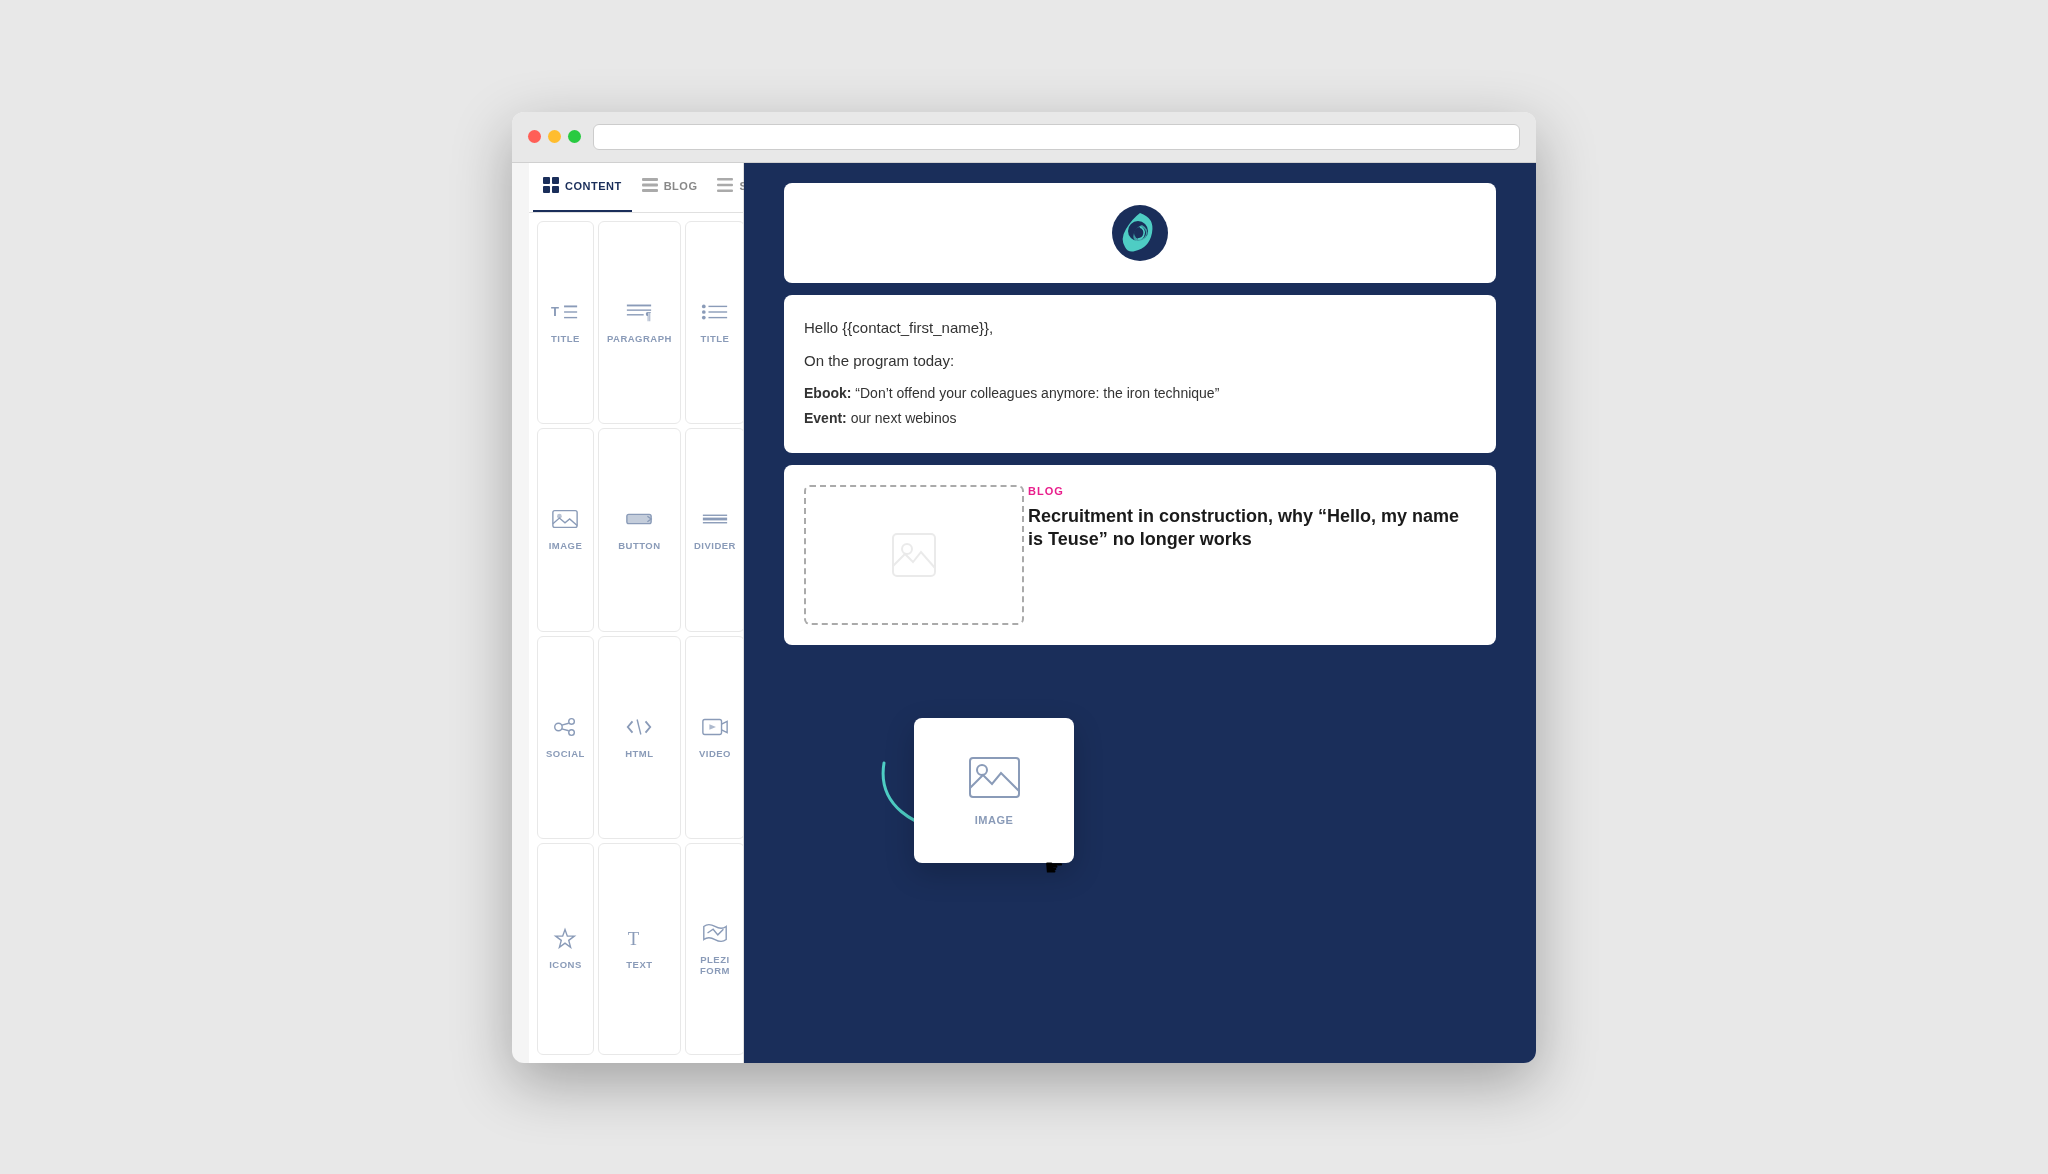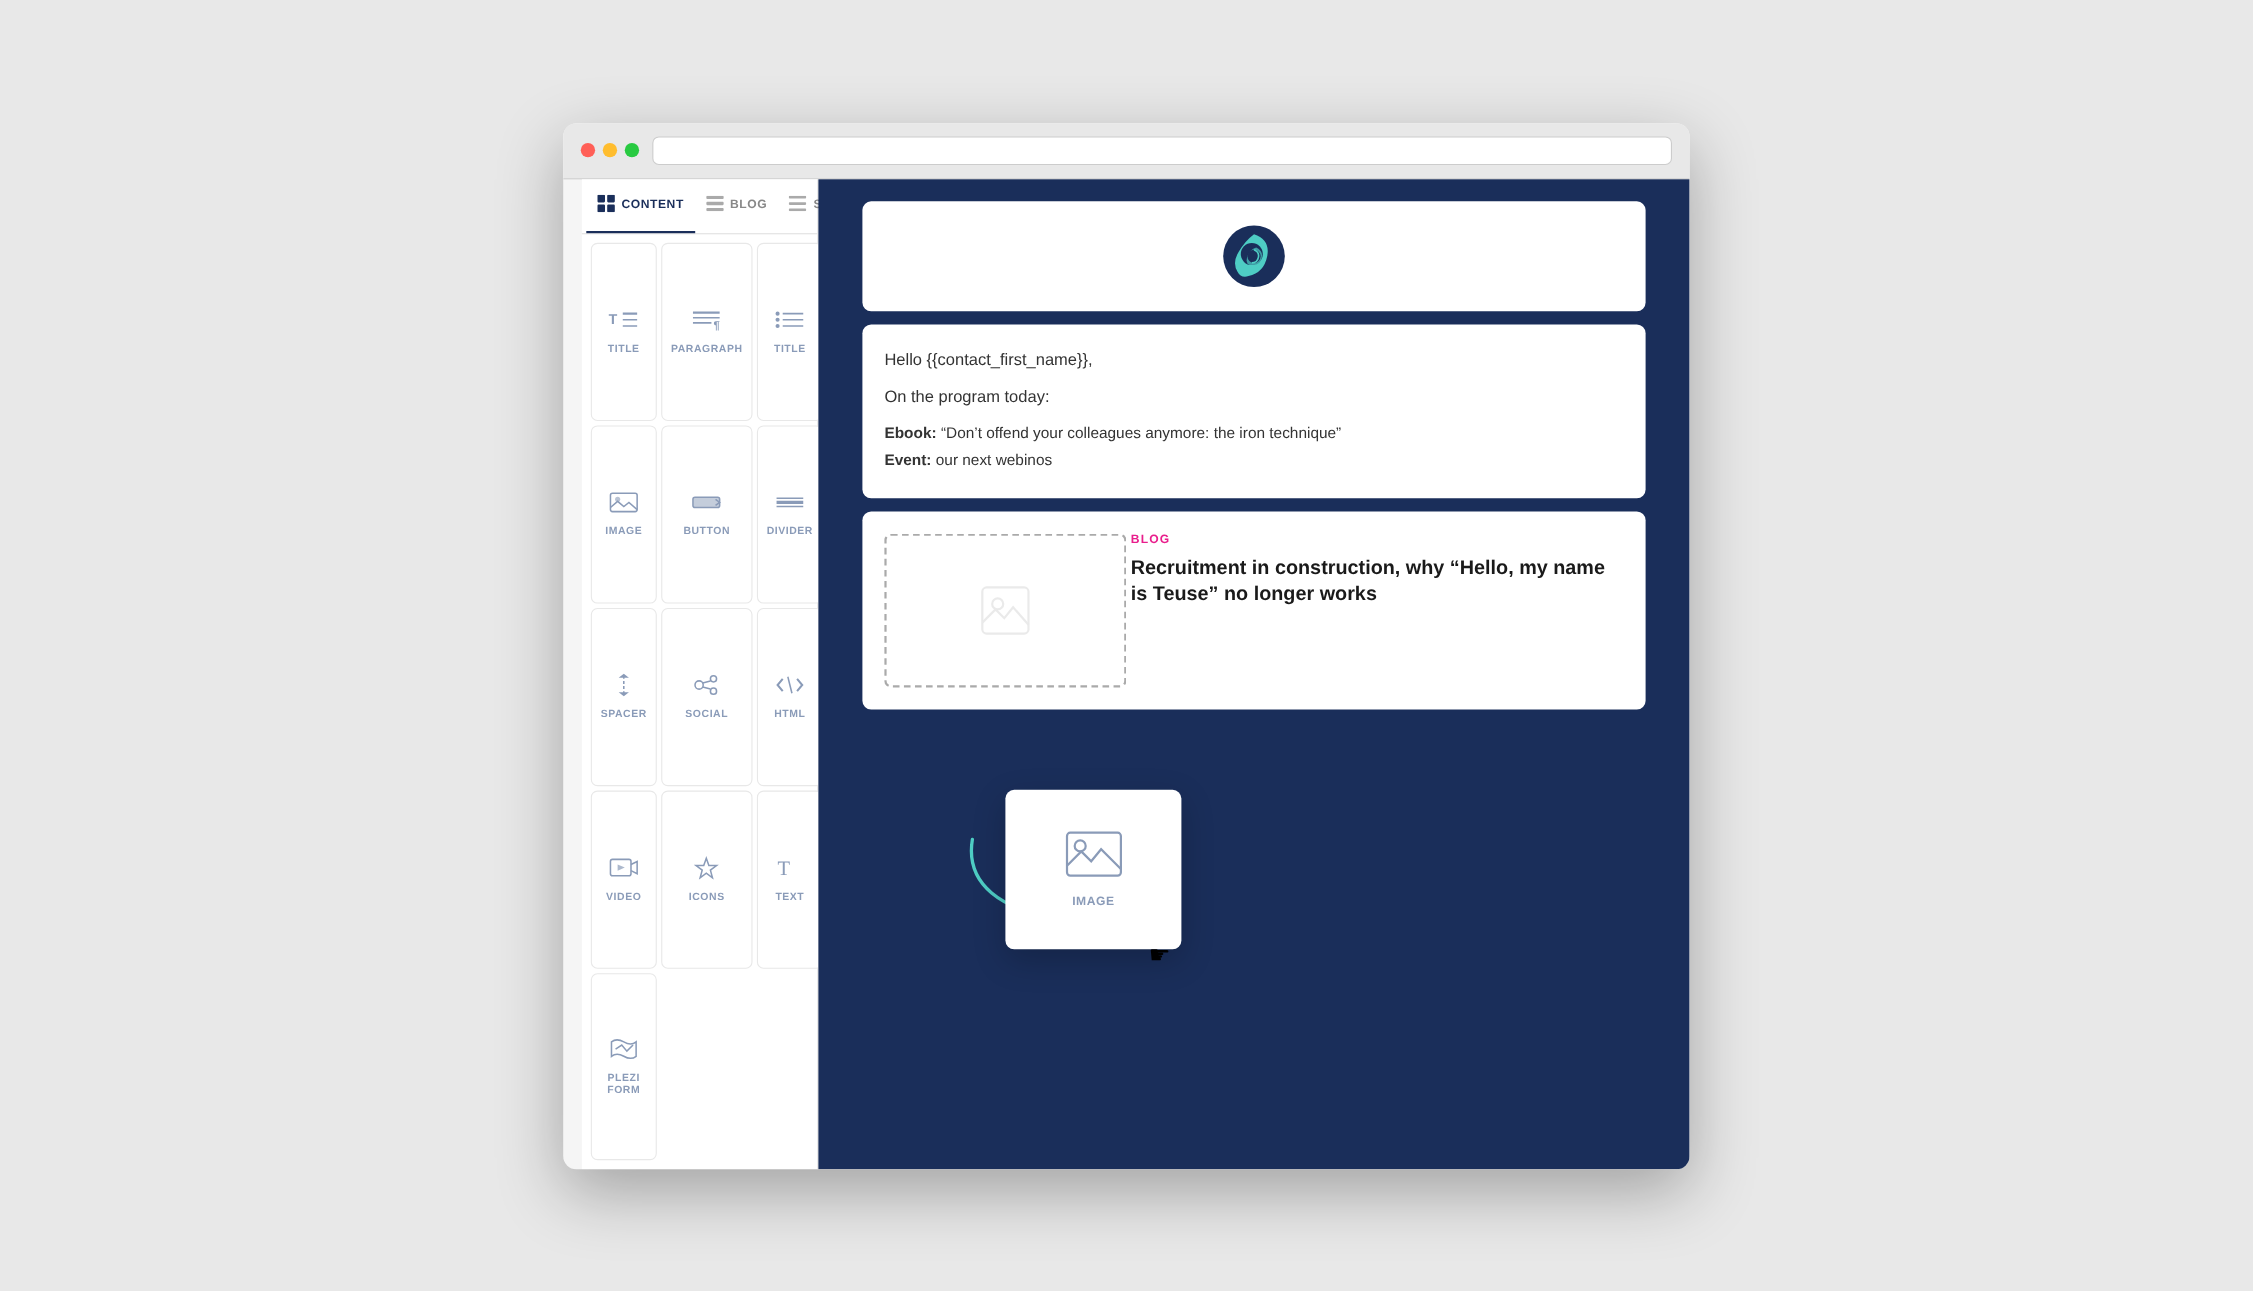--- a/index.html
+++ b/index.html
@@ -401,30 +401,20 @@
           <span class="sidebar-item-icon">
             <svg class="icon-svg" viewBox="0 0 30 22" fill="none">
               <line x1="2" y1="7" x2="28" y2="7" stroke="#8a9bb8" stroke-width="1.5"></line>
               <line x1="2" y1="11" x2="28" y2="11" stroke="#8a9bb8" stroke-width="3"></line>
               <line x1="2" y1="15" x2="28" y2="15" stroke="#8a9bb8" stroke-width="1.5"></line>
             </svg>
           </span>
           <span class="sidebar-item-label">DIVIDER</span>
         </div>
 
-        <div class="sidebar-item">
-          <span class="sidebar-item-icon">
-            <svg class="icon-svg" viewBox="0 0 30 22" fill="none">
-              <line x1="15" y1="2" x2="15" y2="20" stroke="#8a9bb8" stroke-width="1.5" stroke-dasharray="3,2"></line>
-              <path d="M10 4 L15 0 L20 4" fill="#8a9bb8"></path>
-              <path d="M10 18 L15 22 L20 18" fill="#8a9bb8"></path>
-            </svg>
-          </span>
-          <span class="sidebar-item-label">SPACER</span>
-        </div>
 
         <div class="sidebar-item">
           <span class="sidebar-item-icon">
             <svg class="icon-svg" viewBox="0 0 30 22" fill="none">
               <circle cx="8" cy="11" r="4" stroke="#8a9bb8" stroke-width="1.5" fill="none"></circle>
               <circle cx="22" cy="5" r="3" stroke="#8a9bb8" stroke-width="1.5" fill="none"></circle>
               <circle cx="22" cy="17" r="3" stroke="#8a9bb8" stroke-width="1.5" fill="none"></circle>
               <line x1="11.5" y1="9" x2="19" y2="7" stroke="#8a9bb8" stroke-width="1.5"></line>
               <line x1="11.5" y1="13" x2="19" y2="15" stroke="#8a9bb8" stroke-width="1.5"></line>
             </svg>

